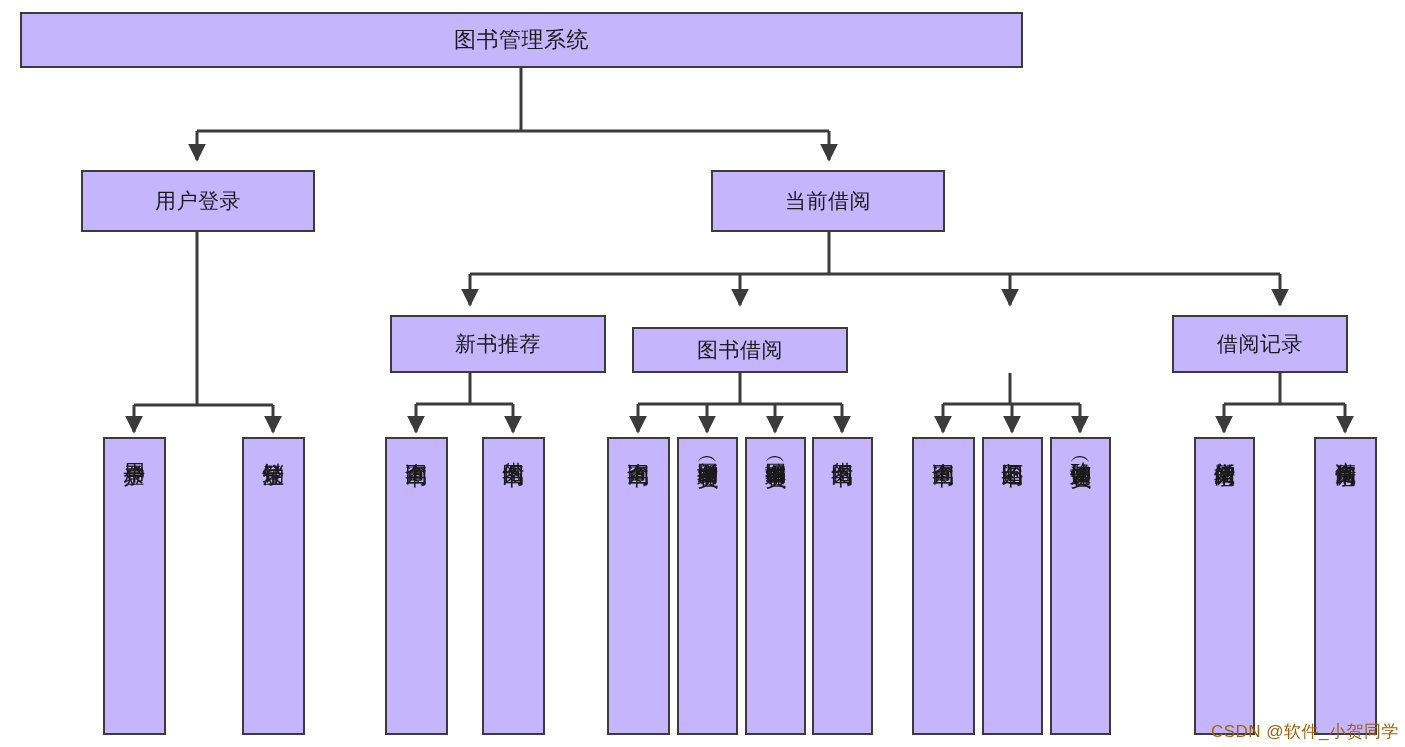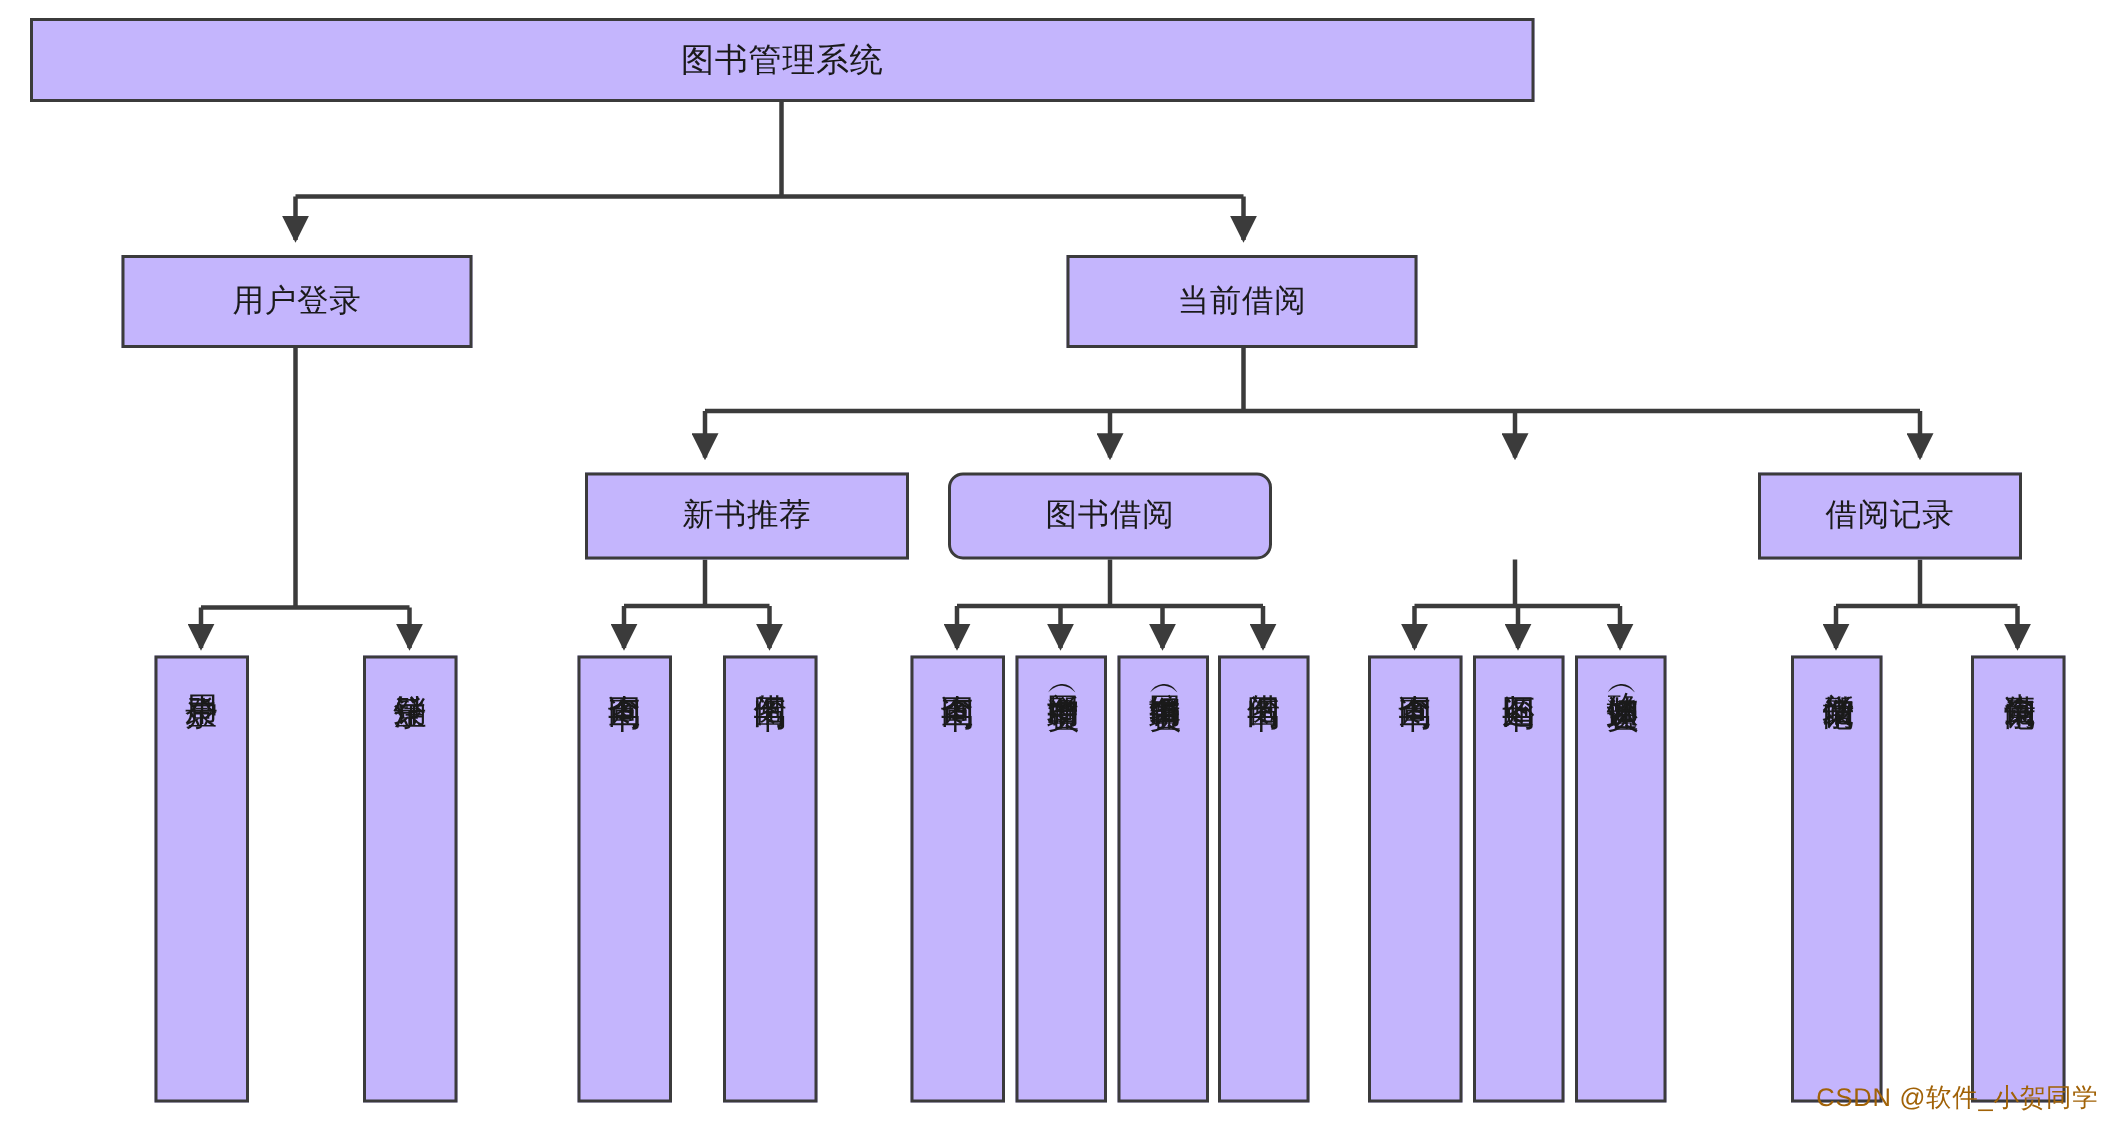--- a/index.html
+++ b/index.html
@@ -137,21 +137,21 @@
   <div class="node h-node" style="left:81px; top:170px; width:234px; height:62px;">
     <span class="node-label">用户登录</span>
   </div>
   <div class="node h-node" style="left:711px; top:170px; width:234px; height:62px;">
     <span class="node-label">当前借阅</span>
   </div>
 
   <div class="node h-node" style="left:362px; top:315px; width:216px; height:58px;margin-left:28px;">
     <span class="node-label">新书推荐</span>
   </div>
-  <div class="node h-node" style="left:632px; top:315px; width:216px; height:58px;border-radius:10px;">
+  <div class="node h-node" style="left:632px; top:327px; width:216px; height:46px;">
     <span class="node-label">图书借阅</span>
   </div>
   <div class="node h-node" style="left:1172px; top:315px; width:176px; height:58px;">
     <span class="node-label">借阅记录</span>
   </div>
 
   <div class="node v-node" style="left:103px; top:437px; width:63px; height:298px;">
     <span class="node-label">用户登录</span>
   </div>
   <div class="node v-node" style="left:242px; top:437px; width:63px; height:298px;">

